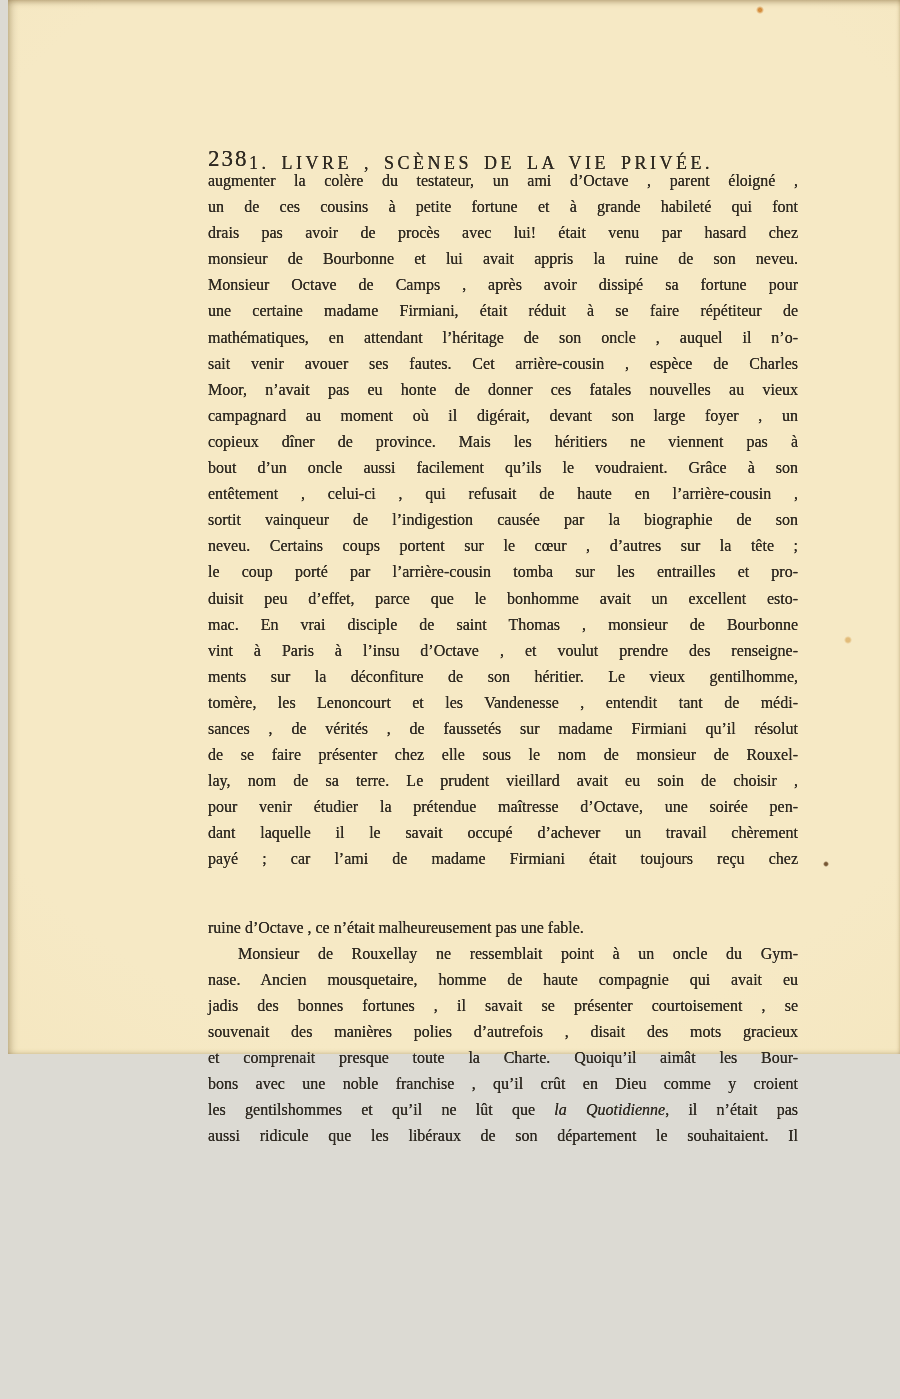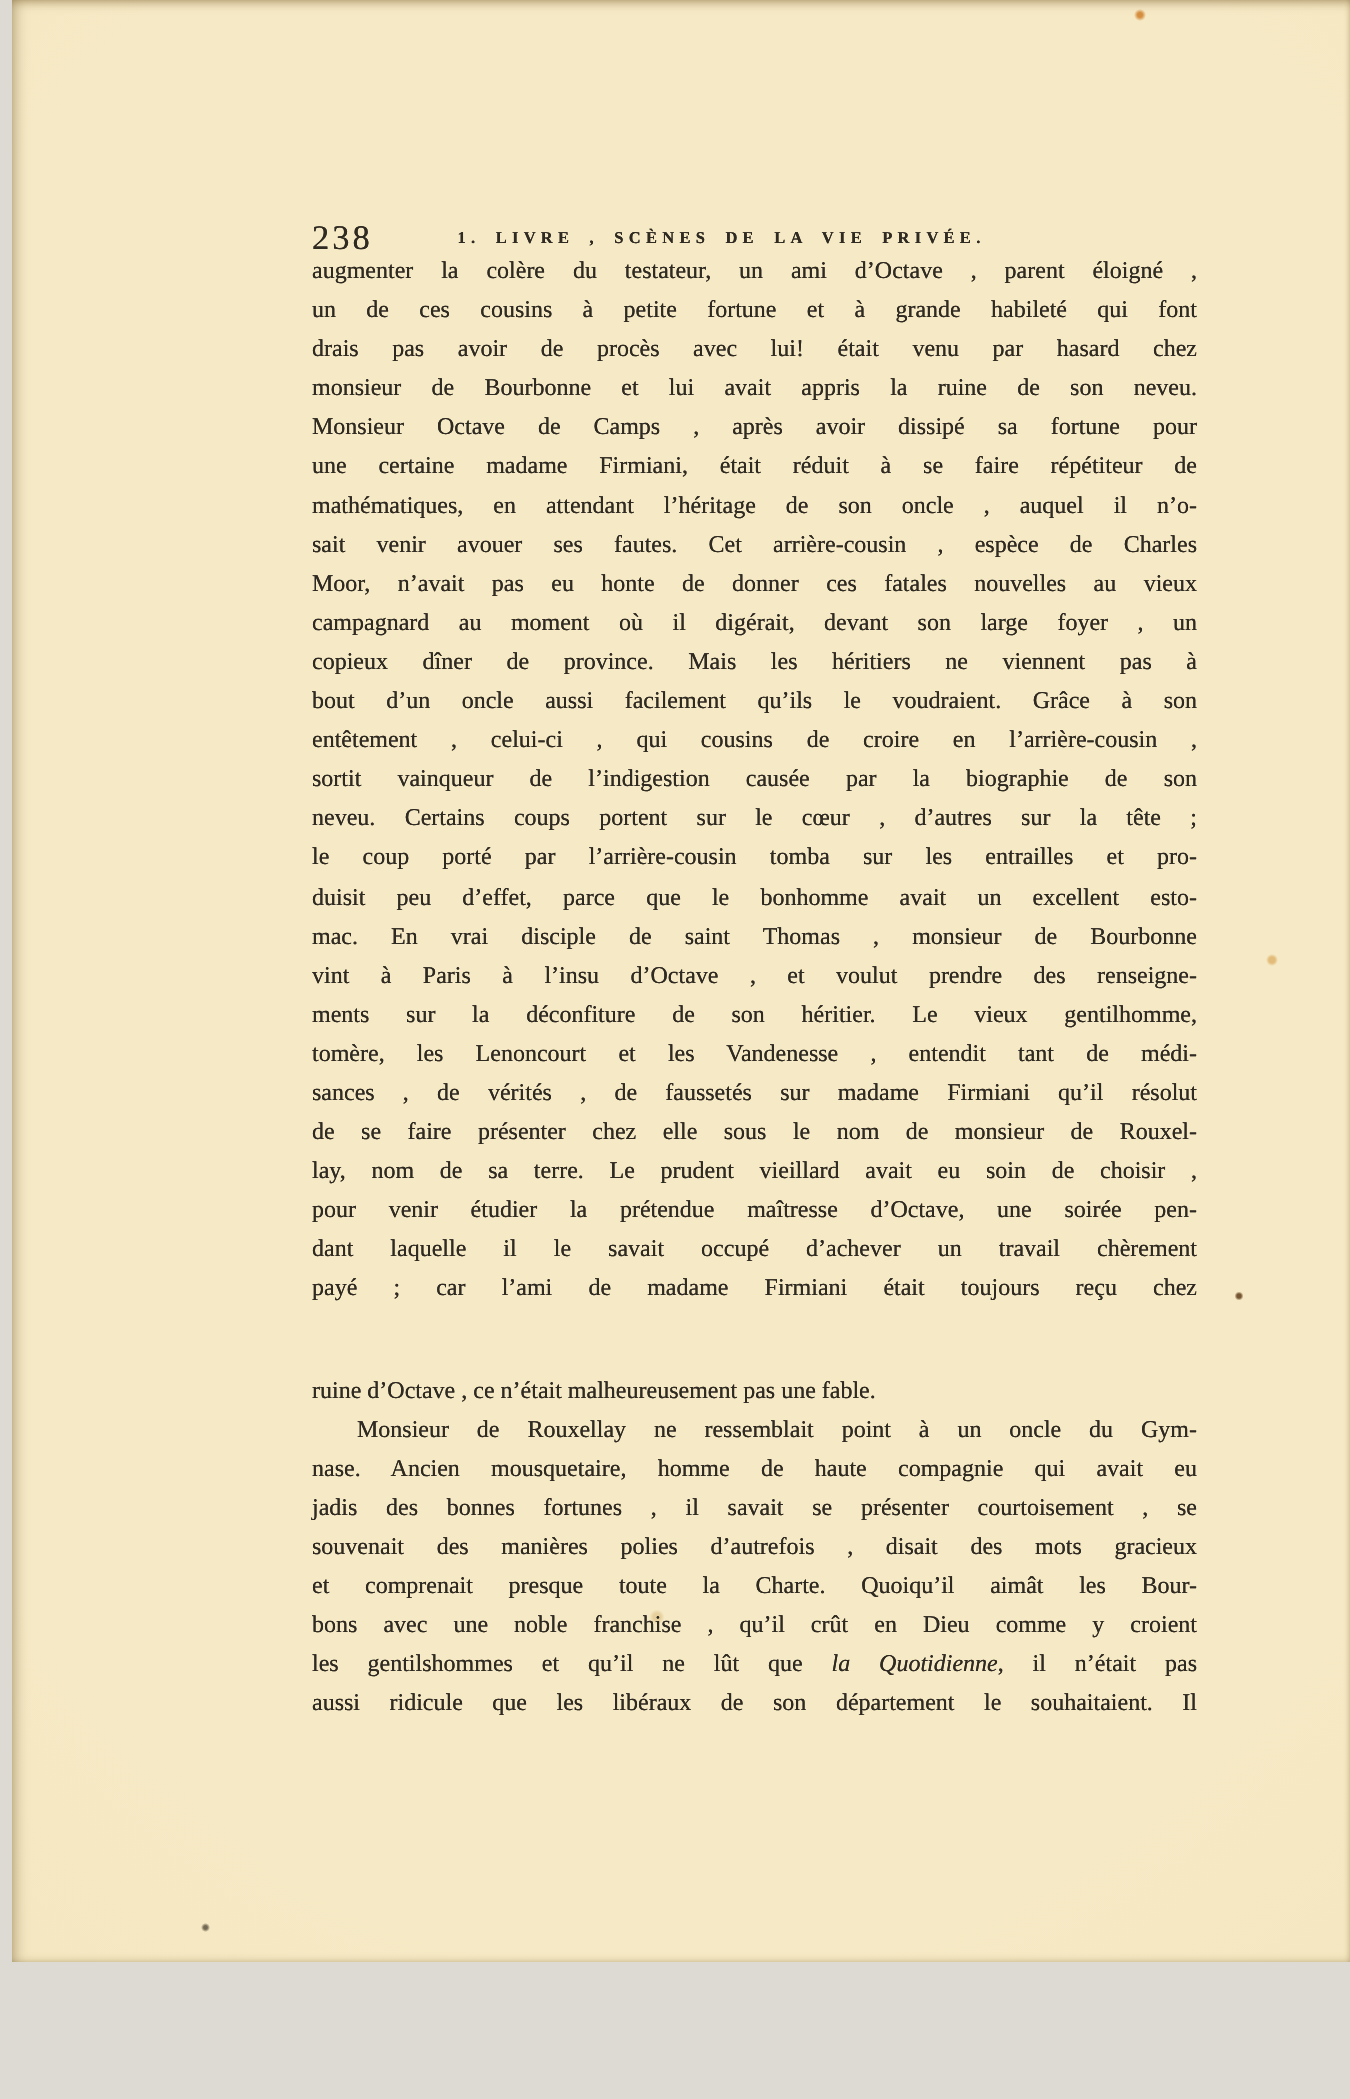--- a/index.html
+++ b/index.html
@@ -13,21 +13,21 @@
     overflow: hidden;
     background: #dcdad3;
     font-family: "Liberation Serif", "DejaVu Serif", serif;
   }
   
   .paper {
     position: absolute;
     left: 8px;
     top: 0;
     width: 892px;
-    height: 1308px;
+    height: 1054px;
     background:
       radial-gradient(circle 3px at 818px 864px, rgba(95,60,25,0.85) 0 1.4px, rgba(95,60,25,0) 3px),
       radial-gradient(circle 3px at 129px 1285px, rgba(60,50,35,0.7) 0 1.2px, rgba(60,50,35,0) 3px),
       radial-gradient(circle 4px at 752px 10px, rgba(205,120,30,0.8) 0 1.6px, rgba(205,120,30,0) 4px),
       radial-gradient(circle 4px at 840px 640px, rgba(210,150,60,0.55) 0 2px, rgba(210,150,60,0) 4px),
       radial-gradient(circle 5px at 430px 1078px, rgba(200,160,80,0.35) 0 2.5px, rgba(200,160,80,0) 5px),
       radial-gradient(ellipse 120% 100% at 50% 45%, #f6e9c5 55%, #f3e4ba 88%, #efdfb2 100%),
       #f5e7c0;
     box-shadow:
       inset 6px 0 9px -4px rgba(130,110,70,0.5),
@@ -50,22 +50,22 @@
     font-size: 23px;
     letter-spacing: 2px;
     text-shadow: 0 0 0.35px currentColor;
   }
   .running-header {
     position: absolute;
     left: 273px;
     top: 7px;
     transform: translateX(-50%);
     white-space: nowrap;
-    font-size: 11px;
-    font-weight: bold;
+    font-size: 18px;
+    font-weight: normal;
     letter-spacing: 3.5px;
     word-spacing: 4px;
     text-shadow: 0 0 0.3px currentColor;
   }
   .body-text {
     position: absolute;
     left: 200px;
     top: 168px;
     width: 590px;
     font-size: 16px;
@@ -102,21 +102,21 @@
       <div class="line">drais pas avoir de procès avec lui! était venu par hasard chez</div>
       <div class="line">monsieur de Bourbonne et lui avait appris la ruine de son neveu.</div>
       <div class="line">Monsieur Octave de Camps , après avoir dissipé sa fortune pour</div>
       <div class="line">une certaine madame Firmiani, était réduit à se faire répétiteur de</div>
       <div class="line">mathématiques, en attendant l’héritage de son oncle , auquel il n’o-</div>
       <div class="line">sait venir avouer ses fautes. Cet arrière-cousin , espèce de Charles</div>
       <div class="line">Moor, n’avait pas eu honte de donner ces fatales nouvelles au vieux</div>
       <div class="line">campagnard au moment où il digérait, devant son large foyer , un</div>
       <div class="line">copieux dîner de province. Mais les héritiers ne viennent pas à</div>
       <div class="line">bout d’un oncle aussi facilement qu’ils le voudraient. Grâce à son</div>
-      <div class="line">entêtement , celui-ci , qui cousins de croire en l’arrière-cousin ,</div>
+      <div class="line">entêtement , celui-ci , qui refusait de haute en l’arrière-cousin ,</div>
       <div class="line">sortit vainqueur de l’indigestion causée par la biographie de son</div>
       <div class="line">neveu. Certains coups portent sur le cœur , d’autres sur la tête ;</div>
       <div class="line">le coup porté par l’arrière-cousin tomba sur les entrailles et pro-</div>
       <div class="line">duisit peu d’effet, parce que le bonhomme avait un excellent esto-</div>
       <div class="line">mac. En vrai disciple de saint Thomas , monsieur de Bourbonne</div>
       <div class="line">vint à Paris à l’insu d’Octave , et voulut prendre des renseigne-</div>
       <div class="line">ments sur la déconfiture de son héritier. Le vieux gentilhomme,</div>
       <div class="line">tomère, les Lenoncourt et les Vandenesse , entendit tant de médi-</div>
       <div class="line">sances , de vérités , de faussetés sur madame Firmiani qu’il résolut</div>
       <div class="line">de se faire présenter chez elle sous le nom de monsieur de Rouxel-</div>

